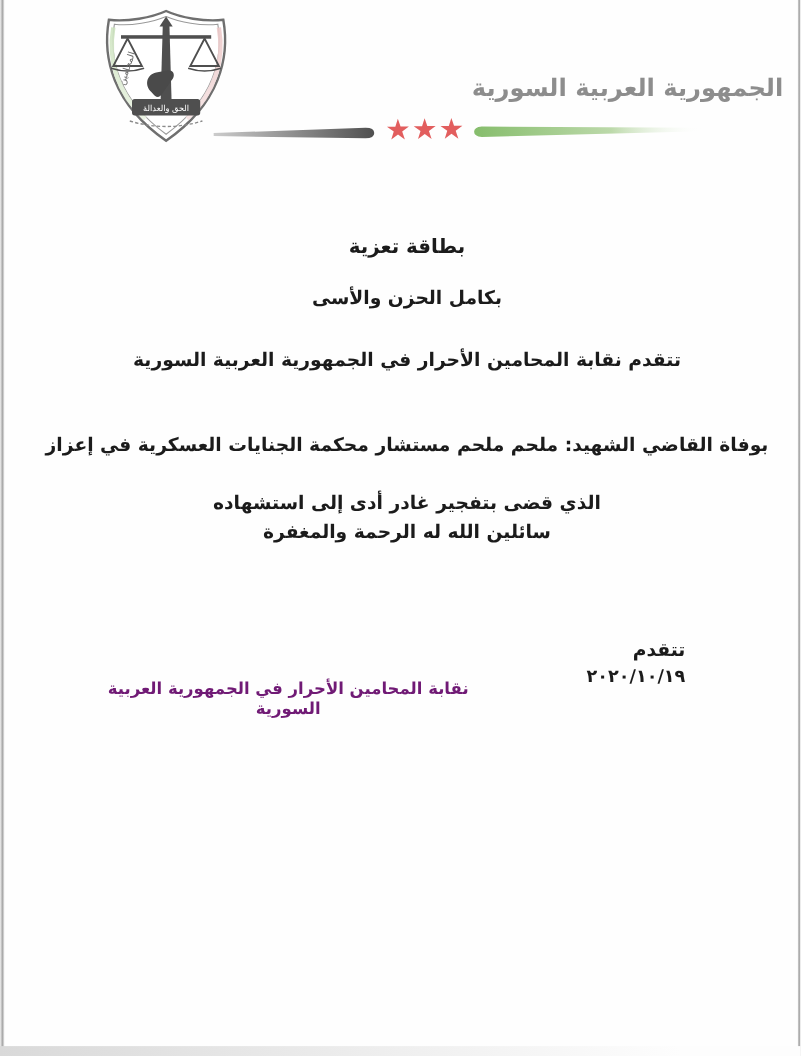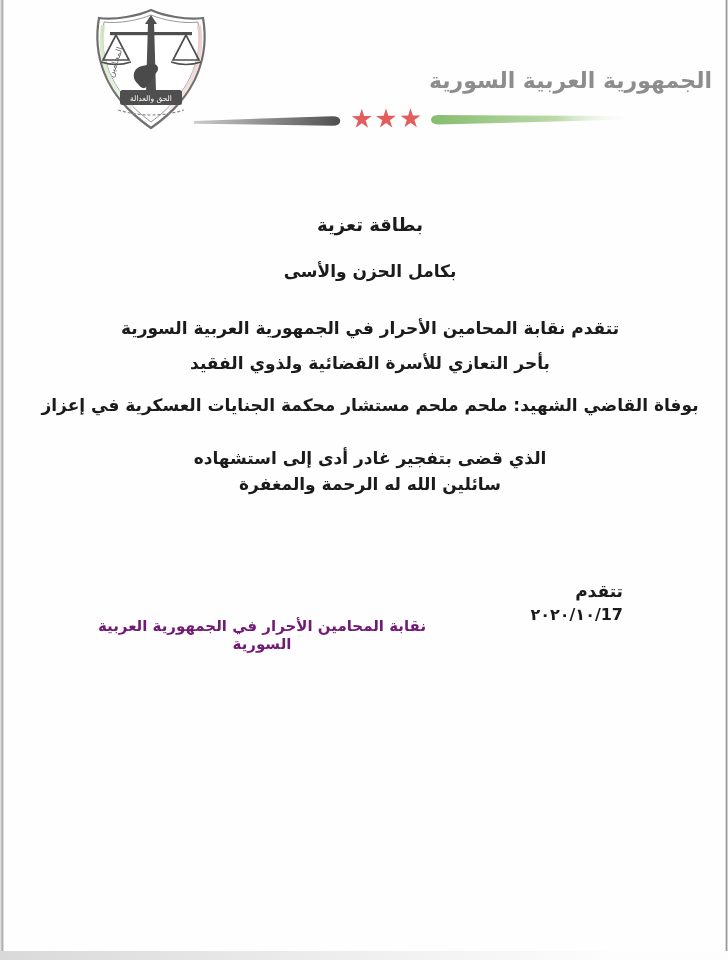--- a/index.html
+++ b/index.html
@@ -122,25 +122,24 @@
           <stop offset="1" stop-color="#ffffff" stop-opacity="0"></stop>
         </linearGradient>
       </defs>
       <path d="M8 2.2 Q1 2.8 1 7 Q1 11.2 8 11.8 L210 8.6 L210 5.4 Z" fill="url(#gR)"></path>
     </svg>
   </div>
 
   <div class="body-line l1">بكامل الحزن والأسى</div>
   <div class="body-line title">بطاقة تعزية</div>
   <div class="body-line l2">تتقدم نقابة المحامين الأحرار في الجمهورية العربية السورية</div>
-  <div class="body-line l3">بأحر التعازي للأسرة القضائية ولذوي الفقيد</div>
   <div class="body-line l4">بوفاة القاضي الشهيد: ملحم ملحم مستشار محكمة الجنايات العسكرية في إعزاز</div>
   <div class="body-line l5">الذي قضى بتفجير غادر أدى إلى استشهاده</div>
   <div class="body-line l6">سائلين الله له الرحمة والمغفرة</div>
 
   <div class="place-date">
     <div class="city">تتقدم</div>
-    <div class="date" dir="ltr">٢٠٢٠/١٠/17</div>
+    <div class="date" dir="ltr">٢٠٢٠/١٠/١٩</div>
   </div>
 
   <div class="signature">نقابة المحامين الأحرار في الجمهورية العربية السورية</div>
 
 </div>
 
 </body></html>

